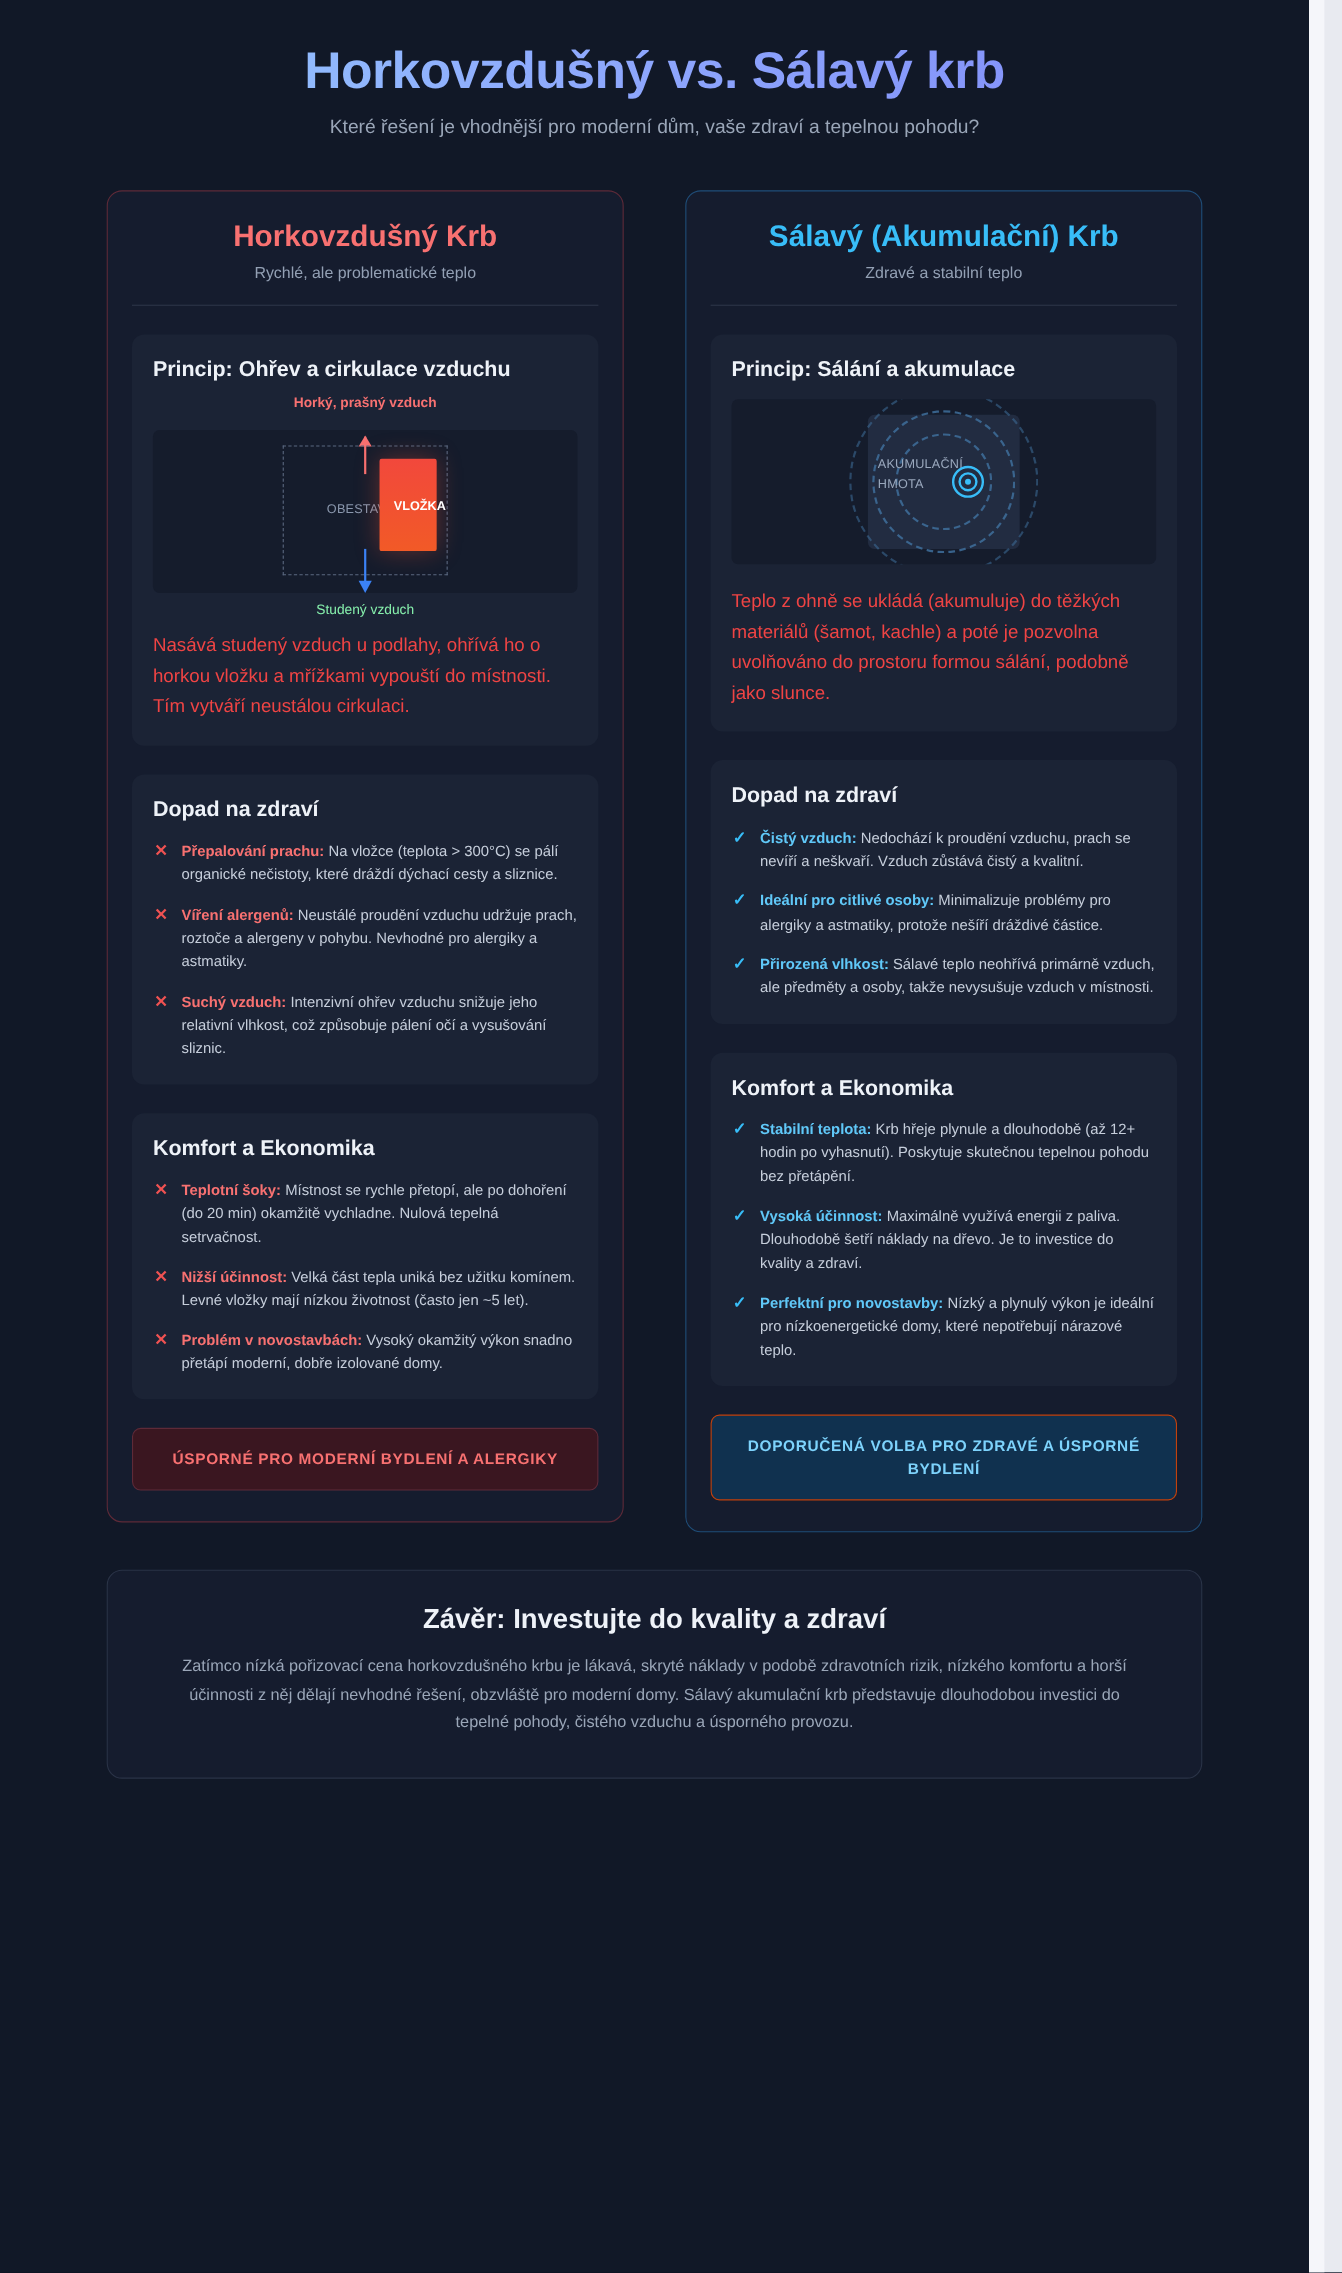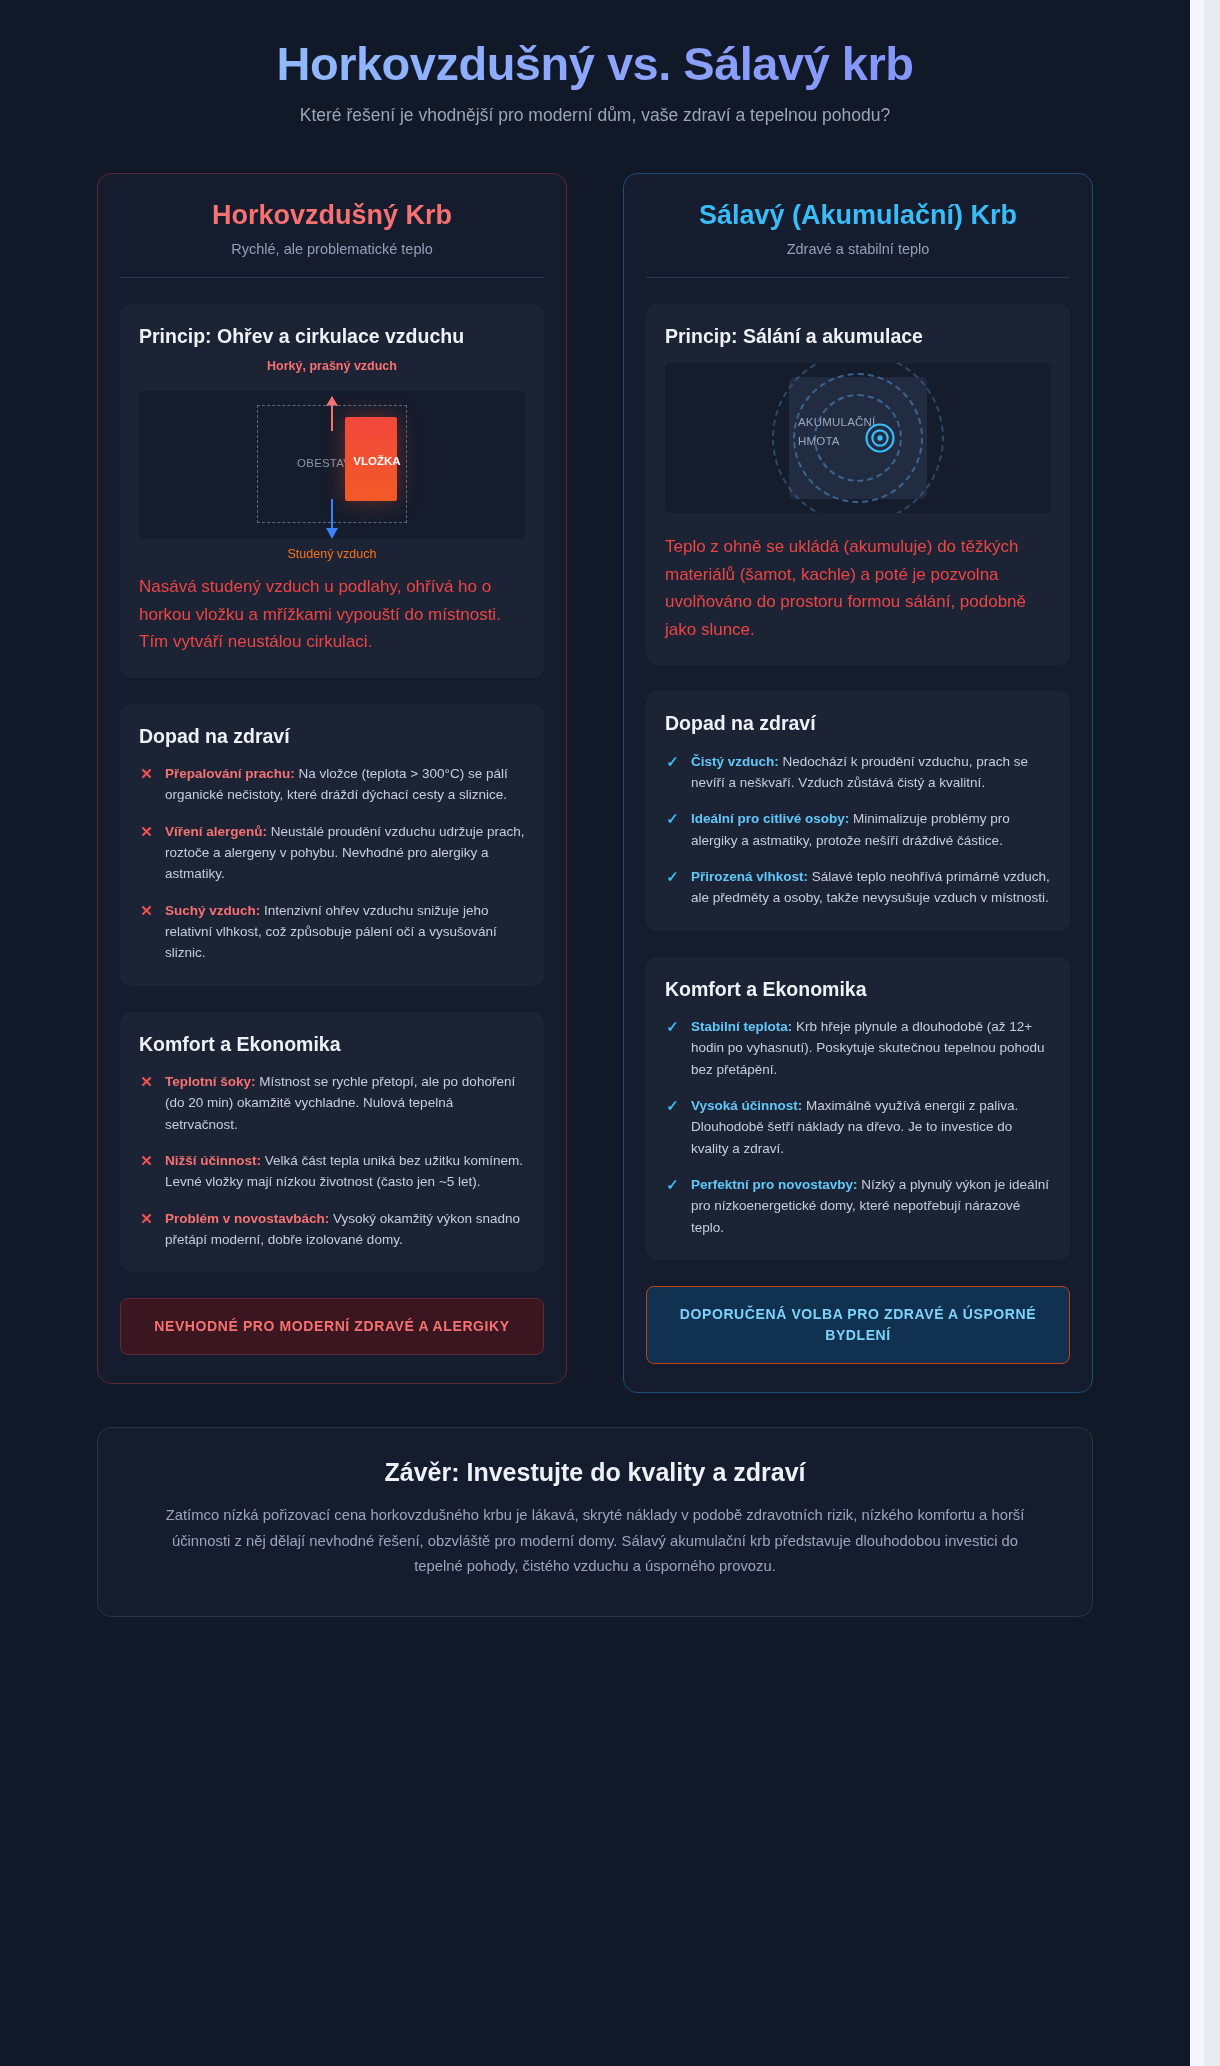--- a/index.html
+++ b/index.html
@@ -160,23 +160,22 @@
     left: 50%; top: 26px;
     margin-left: 13px;
     width: 52px; height: 84px;
     background: linear-gradient(180deg,#f2483c 0%, #f25a27 100%);
     border-radius: 2px;
     box-shadow: 0 0 22px rgba(242,80,48,.35);
   }
   .lbl-vlozka {
     position: absolute;
     left: 50%; top: 64px;
-    margin-left: 13px;
+    margin-left: 26px;
     width: 64px;
-    text-align: center;
     font-size: 11.5px;
     font-weight: 700;
     color: #ffffff;
     white-space: nowrap;
   }
   .arrow-up {
     position: absolute;
     left: 50%; top: 6px;
     transform: translateX(-50%);
     width: 2px; height: 34px;
@@ -214,21 +213,21 @@
     font-size: 12.5px;
     font-weight: 700;
     color: #f87171;
     line-height: 1.25;
   }
   .lbl-cold-air {
     position: absolute;
     left: 50%; bottom: -22px;
     transform: translateX(-50%);
     font-size: 12.5px;
-    color: #f97316;
+    color: #86efac;
     white-space: nowrap;
   }
   .diagram-hot-shell { position: relative; margin-top: 42px; margin-bottom: 34px; }
 
   
   .diagram-rad {
     position: relative;
     height: 150px;
     background: #151c2c;
     border-radius: 6px;
@@ -423,21 +422,21 @@
                 <span class="mark x">✕</span>
                 <span><b class="it-lead bad">Nižší účinnost:</b><span> Velká část tepla uniká bez užitku komínem. Levné vložky mají nízkou životnost (často jen ~5 let).</span></span>
               </li>
               <li>
                 <span class="mark x">✕</span>
                 <span><b class="it-lead bad">Problém v novostavbách:</b><span> Vysoký okamžitý výkon snadno přetápí moderní, dobře izolované domy.</span></span>
               </li>
             </ul>
           </div>
 
-          <div class="banner bad">NEVHODNÉ PRO MODERNÍ ZDRAVÉ A ALERGIKY</div>
+          <div class="banner bad">ÚSPORNÉ PRO MODERNÍ BYDLENÍ A ALERGIKY</div>
         </div>
       </section>
 
       <section class="col">
         <div class="card-outer good">
 
           <h2 class="col-title good">Sálavý (Akumulační) Krb</h2>
           <p class="col-sub">Zdravé a stabilní teplo</p>
           <div class="rule"></div>
 

